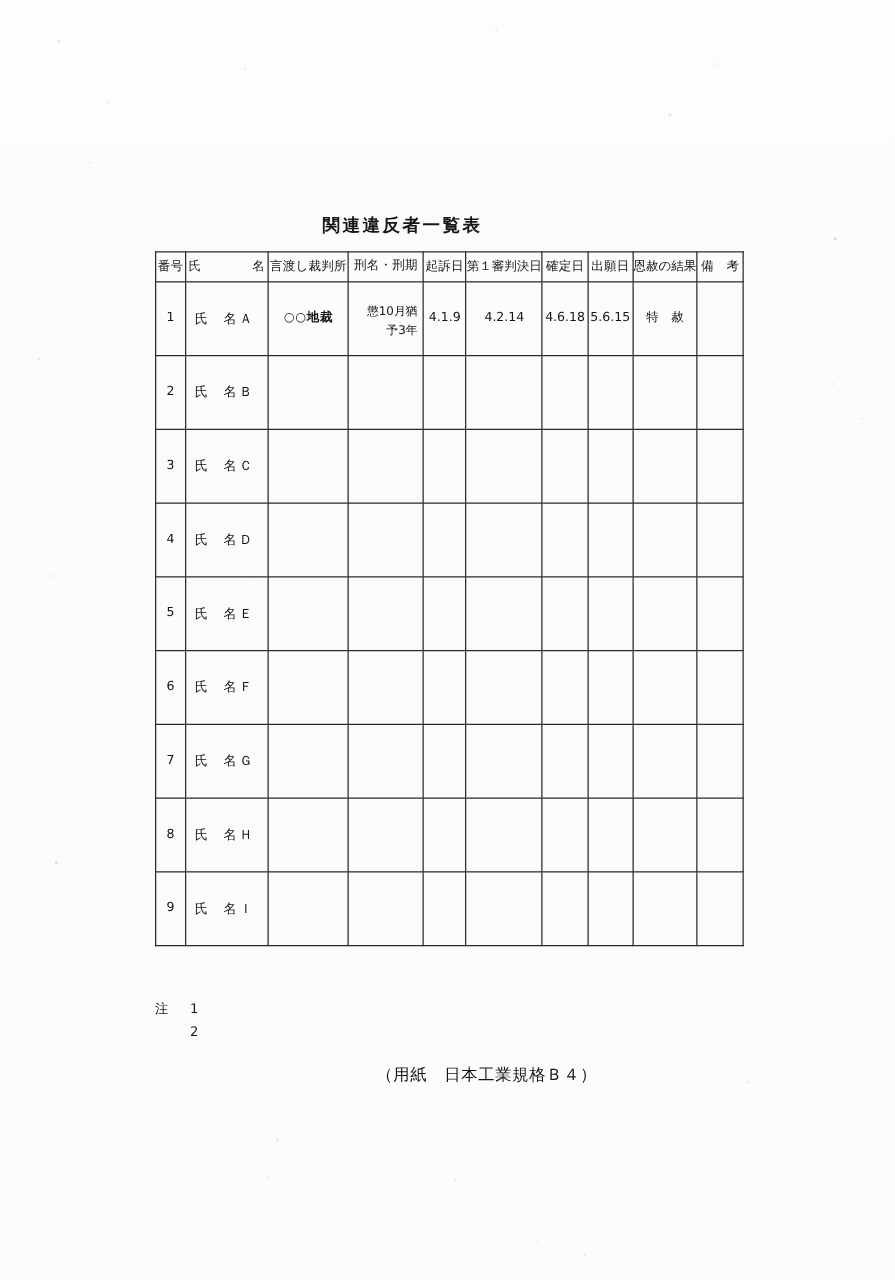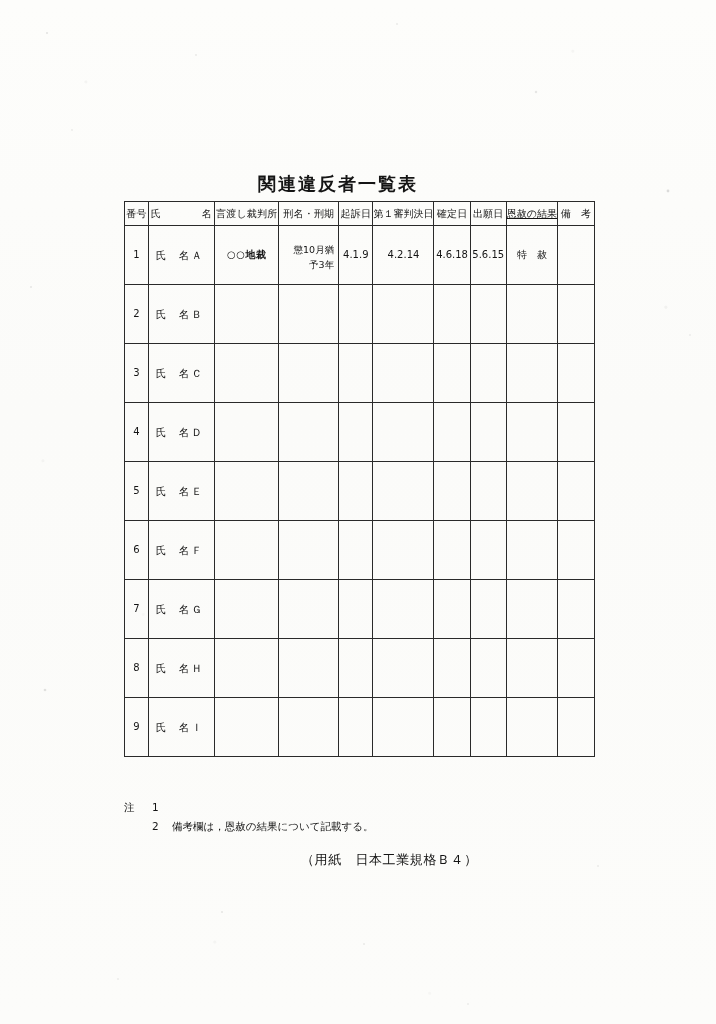--- a/index.html
+++ b/index.html
@@ -32,21 +32,21 @@
   .scan-noise {
     position: absolute;
     inset: 0;
     pointer-events: none;
     opacity: 0.5;
   }
   .doc-title {
     position: absolute;
     left: 258px;
     top: 172px;
-    font-size: 18px;
+    font-size: 14px;
     letter-spacing: 2px;
     font-weight: 700;
     color: #151515;
     font-family: Liberation Mono, monospace;
     filter: blur(0.15px);
   }
   table.main {
     position: absolute;
     left: 124px;
     top: 201px;
@@ -69,26 +69,26 @@
     font-size: 9.5px;
     letter-spacing: 0.2px;
     white-space: nowrap;
   }
   tbody td {
     height: 58px;
   }
   .c-no      { width: 27px; }
   .c-name    { width: 72px; }
   .c-court   { width: 67px; }
-  .c-crime   { width: 72px; }
+  .c-crime   { width: 72px; font-family: Liberation Mono, monospace; }
   .c-pros    { width: 38px; }
   .c-first   { width: 41px; }
   .c-final   { width: 41px; }
   .c-apply   { width: 41px; margin-left: 23px; }
-  .c-result  { width: 35px; text-decoration: underline; }
+  .c-result  { width: 35px; }
   .c-remarks { width: 45px; }
 
   .name-cell {
     display: flex;
     align-items: center;
     justify-content: space-between;
     padding: 0 8px 0 7px;
     height: 100%;
     box-sizing: border-box;
     font-size: 10.5px;
@@ -352,21 +352,20 @@
   </table>
 
   <div class="notes">
     <div class="row">
       <span class="lbl">注</span>
       <span class="num">1</span>
     </div>
     <div class="row">
       <span class="lbl"></span>
       <span class="num">2</span>
-      <span>備考欄は，恩赦の結果について記載する。</span>
     </div>
   </div>
 
   <div class="footer-note">（用紙　日本工業規格Ｂ４）</div>
 
   <svg class="scan-noise" width="716" height="1024">
     <circle cx="47" cy="33" r="1.1" fill="#555" opacity="0.3"></circle>
     <circle cx="196" cy="55" r="0.9" fill="#555" opacity="0.25"></circle>
     <circle cx="397" cy="24" r="1" fill="#555" opacity="0.22"></circle>
     <circle cx="536" cy="92" r="1.2" fill="#555" opacity="0.28"></circle>

